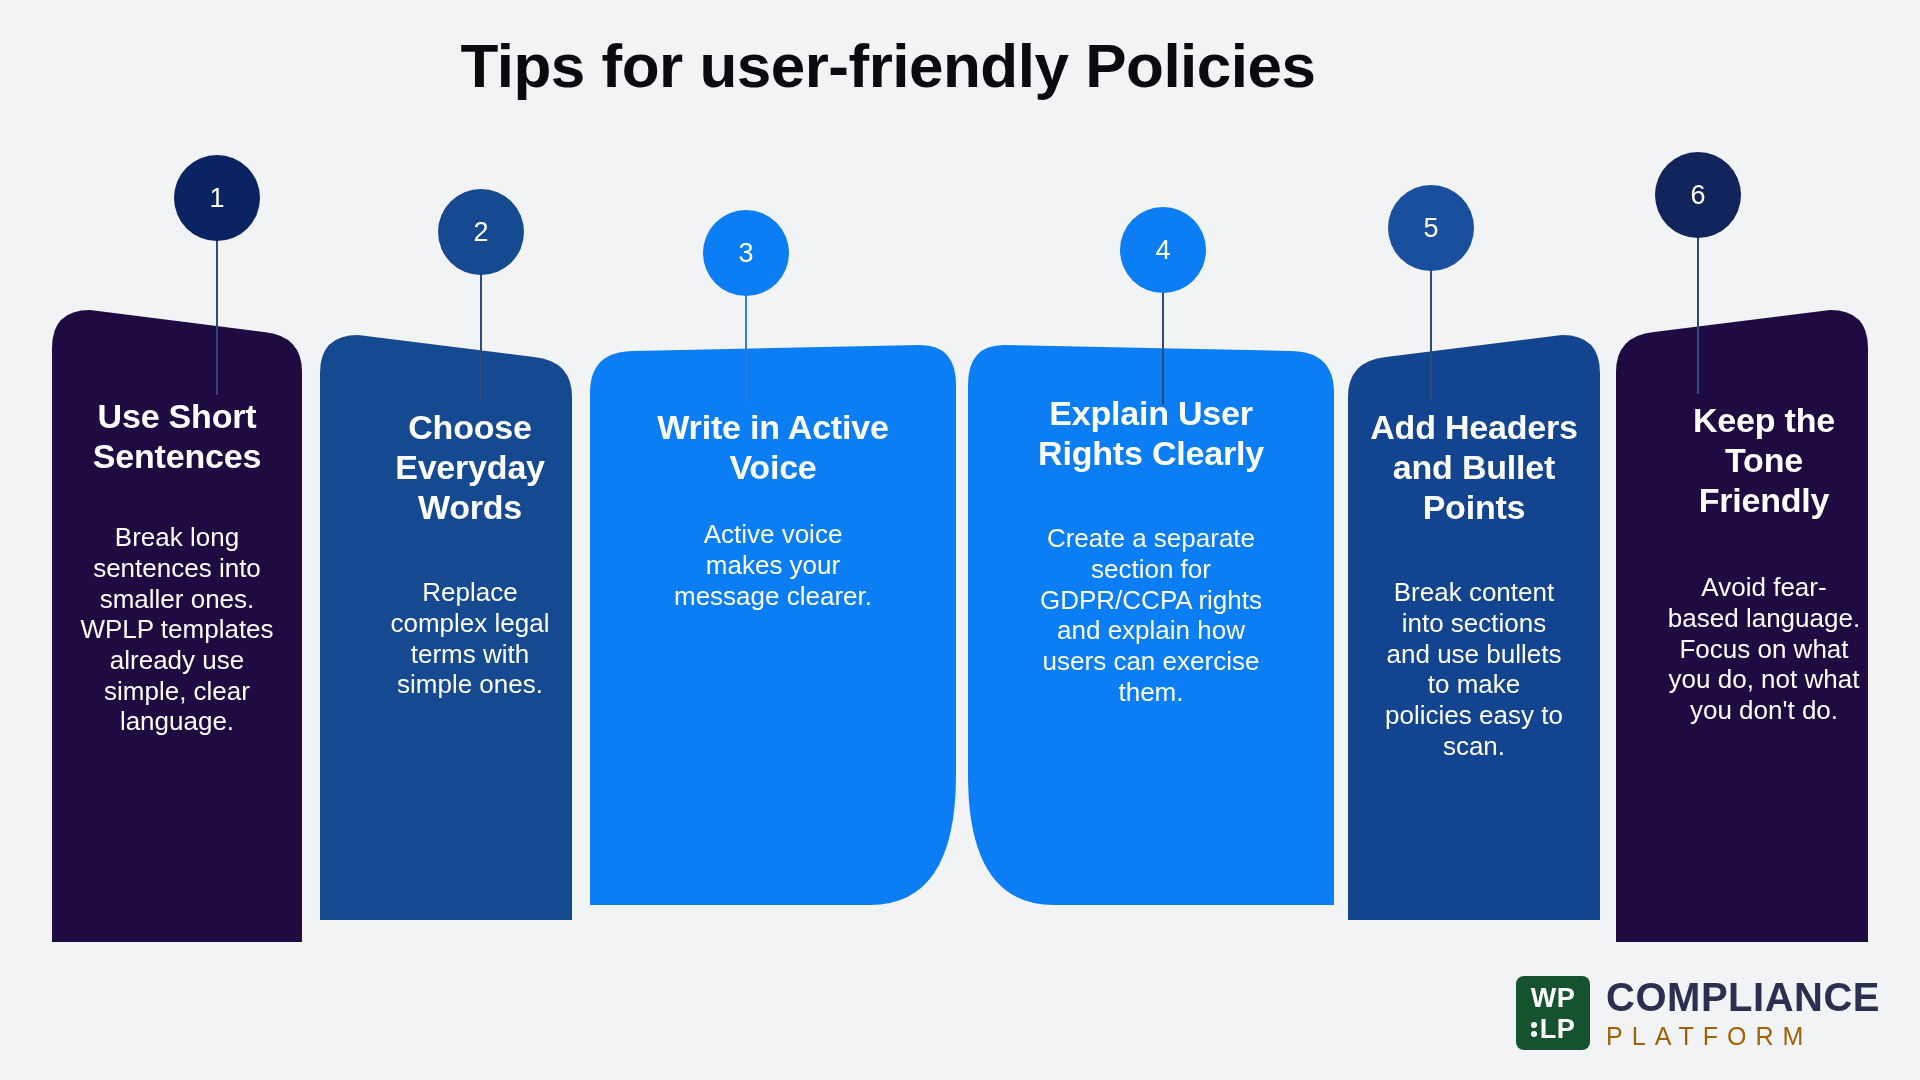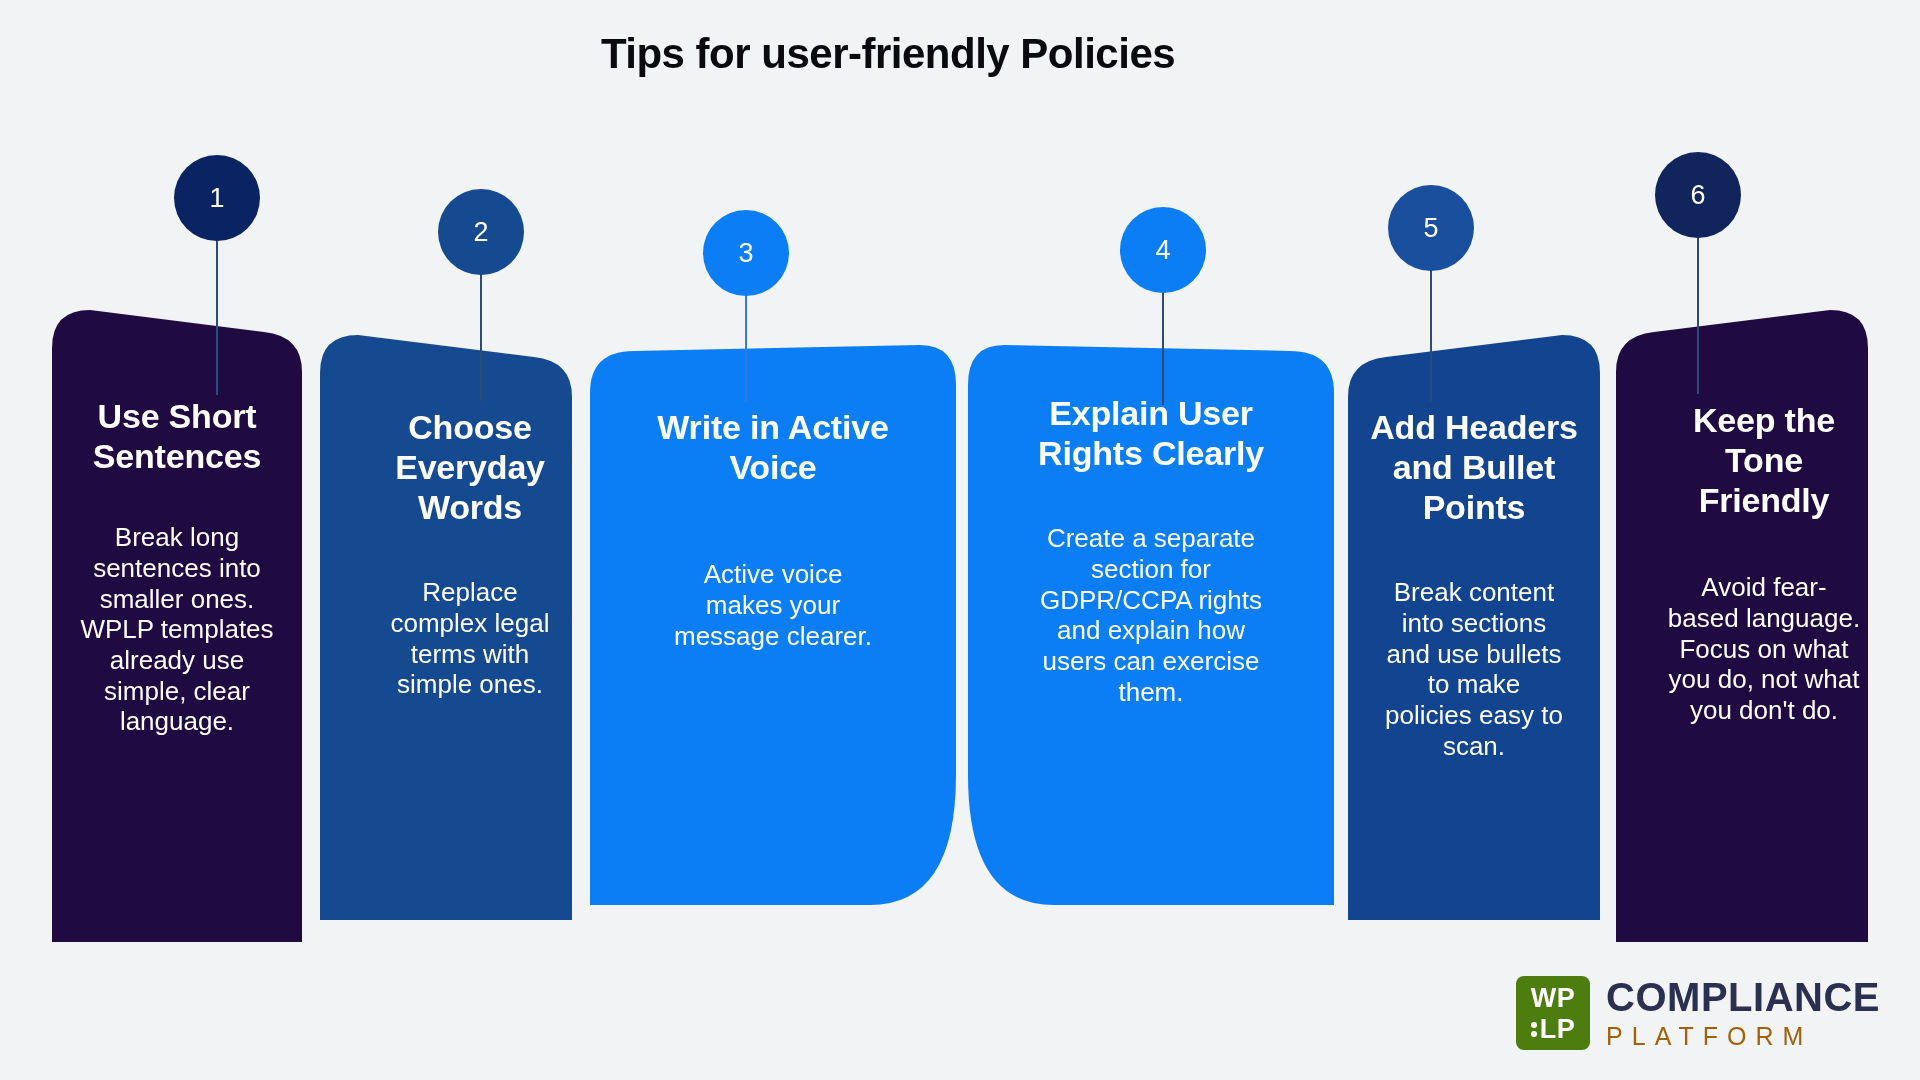--- a/index.html
+++ b/index.html
@@ -8,21 +8,21 @@
     background:#f1f3f5;
     font-family:"Liberation Sans", sans-serif;
     overflow:hidden;
   }
   #stage{ position:relative; width:1920px; height:1080px; background:#f1f3f5; }
 
   
   .title{
     position:absolute; left:0; top:30px; width:1776px;
     text-align:center;
-    font-size:42px; font-weight:bold; letter-spacing:-0.5px;
+    font-size:62px; font-weight:bold; letter-spacing:-0.5px;
     color:#0b0b0f;
   }
 
   
   .pin{ position:absolute; }
   .pin .circle{
     position:absolute; left:0; top:0;
     border-radius:50%;
     display:flex; align-items:center; justify-content:center;
     color:#ffffff; font-size:27px; font-weight:400;
@@ -55,21 +55,21 @@
     white-space:pre-line;
   }
 
   
   .logo{
     position:absolute; right:40px; bottom:30px;
     display:flex; align-items:center; gap:16px;
   }
   .logo .mark{
     width:74px; height:74px; border-radius:8px;
-    background:#4d7c0f;
+    background:#14532d;
     display:flex; flex-direction:column;
     align-items:center; justify-content:center;
     color:#ffffff; font-weight:bold; line-height:1;
     padding-top:2px;
   }
   .logo .mark .r1{ font-size:27px; letter-spacing:0.5px; }
   .logo .mark .r2{ font-size:27px; letter-spacing:0.5px; margin-top:4px; display:flex; align-items:center; }
   .logo .mark .dots{
     display:inline-flex; flex-direction:column; gap:3px; margin-right:3px;
   }
@@ -121,21 +121,21 @@
     </div>
   </div>
 
   <div class="card" id="card3" style="left:590px; top:345px; width:366px; height:560px;">
     <svg width="366" height="560" viewBox="0 0 366 560" style="position:absolute;left:0;top:0;">
       <path d="M0 48 Q0 6 44 6 L330 0 Q366 0 366 40 L366 430 Q366 560 280 560 L0 560 Z" fill="#0b7ef5"></path>
     </svg>
     <div class="inner" style="top:62px; padding:0 56px;">
       <h3>Write in Active
 Voice</h3>
-      <p style="margin-top:72px; max-width:230px;">Active voice
+      <p style="margin-top:32px; max-width:230px;">Active voice
 makes your
 message clearer.</p>
     </div>
   </div>
 
   <div class="card" id="card5" style="left:1348px; top:335px; width:252px; height:585px;">
     <svg width="252" height="585" viewBox="0 0 252 585" style="position:absolute;left:0;top:0;">
       <path d="M252 38 Q252 0 214 0 L38 22 Q0 26 0 62 L0 585 L252 585 Z" fill="#13448f"></path>
     </svg>
     <div class="inner" style="top:72px; padding:0 14px;">

